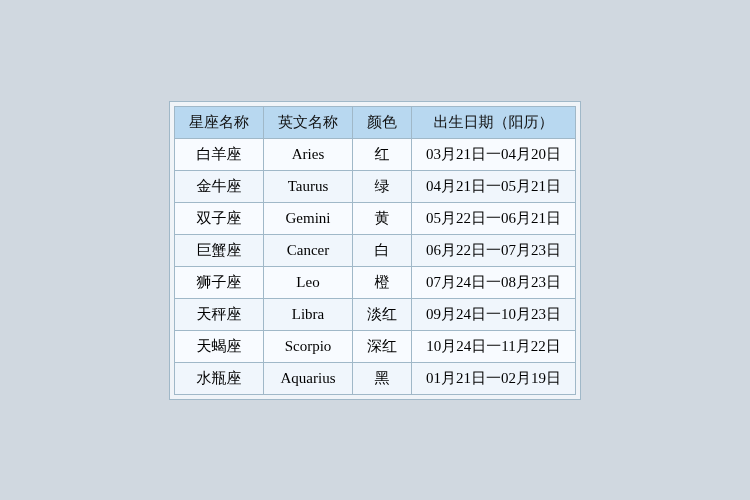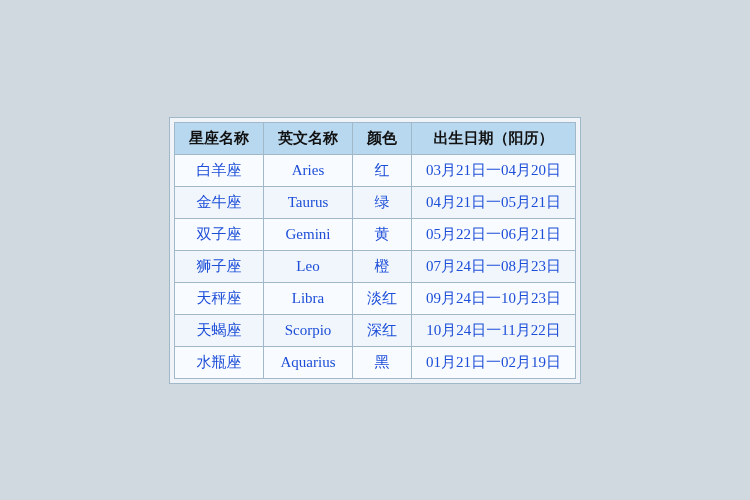--- a/index.html
+++ b/index.html
@@ -19,26 +19,26 @@
     }
     table {
       border-collapse: collapse;
       background: #ffffff;
     }
     th, td {
       border: 1px solid #a0b8c8;
       padding: 6px 14px;
       text-align: center;
       font-size: 15px;
-      color: #1d4ed8;
+      color: #000000;
       white-space: nowrap;
     }
     thead tr th {
       background-color: #b8d8f0;
-      font-weight: bold;
+      font-weight: normal;
       font-size: 15px;
       color: #111;
     }
     tbody tr:nth-child(odd) {
       background-color: #f8fbff;
     }
     tbody tr:nth-child(even) {
       background-color: #f0f6fc;
     }
     tbody tr td:nth-child(2) {
@@ -72,20 +72,26 @@
           <td>绿</td>
           <td>04月21日一05月21日</td>
         </tr>
         <tr>
           <td>双子座</td>
           <td>Gemini</td>
           <td>黄</td>
           <td>05月22日一06月21日</td>
         </tr>
         <tr>
+          <td>巨蟹座</td>
+          <td>Cancer</td>
+          <td>白</td>
+          <td>06月22日一07月23日</td>
+        </tr>
+        <tr>
           <td>狮子座</td>
           <td>Leo</td>
           <td>橙</td>
           <td>07月24日一08月23日</td>
         </tr>
         <tr>
           <td>天秤座</td>
           <td>Libra</td>
           <td>淡红</td>
           <td>09月24日一10月23日</td>

